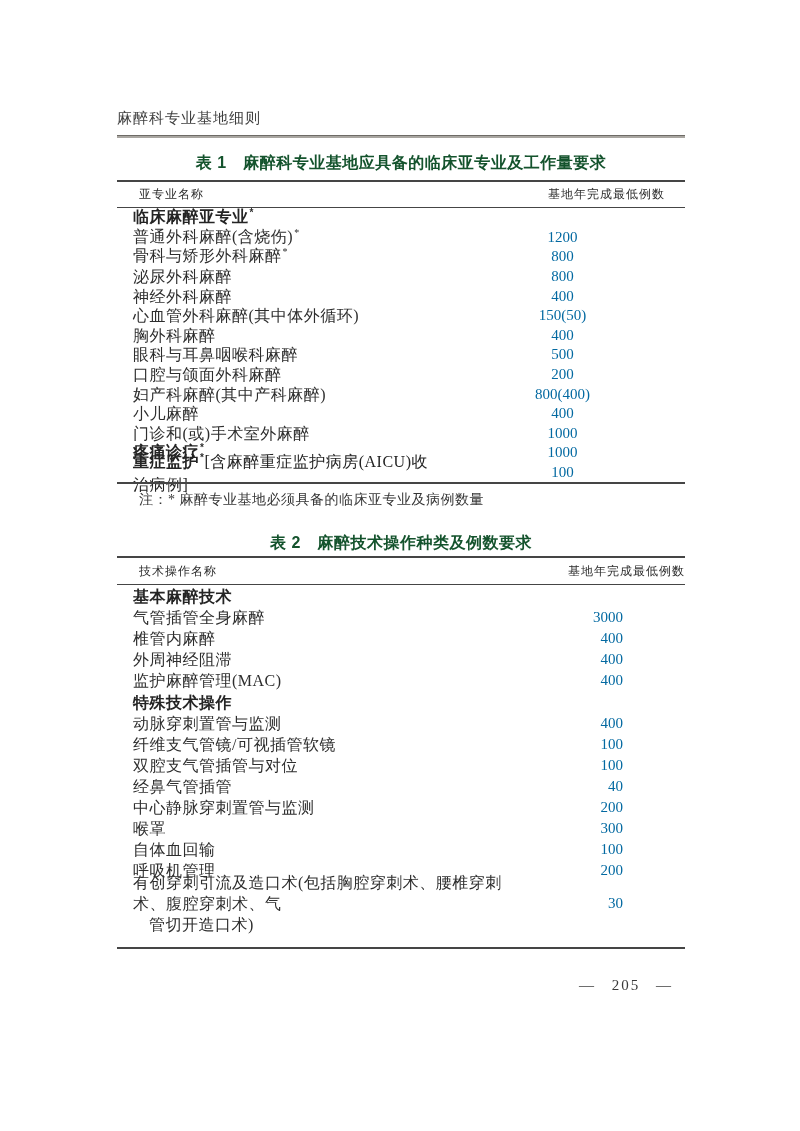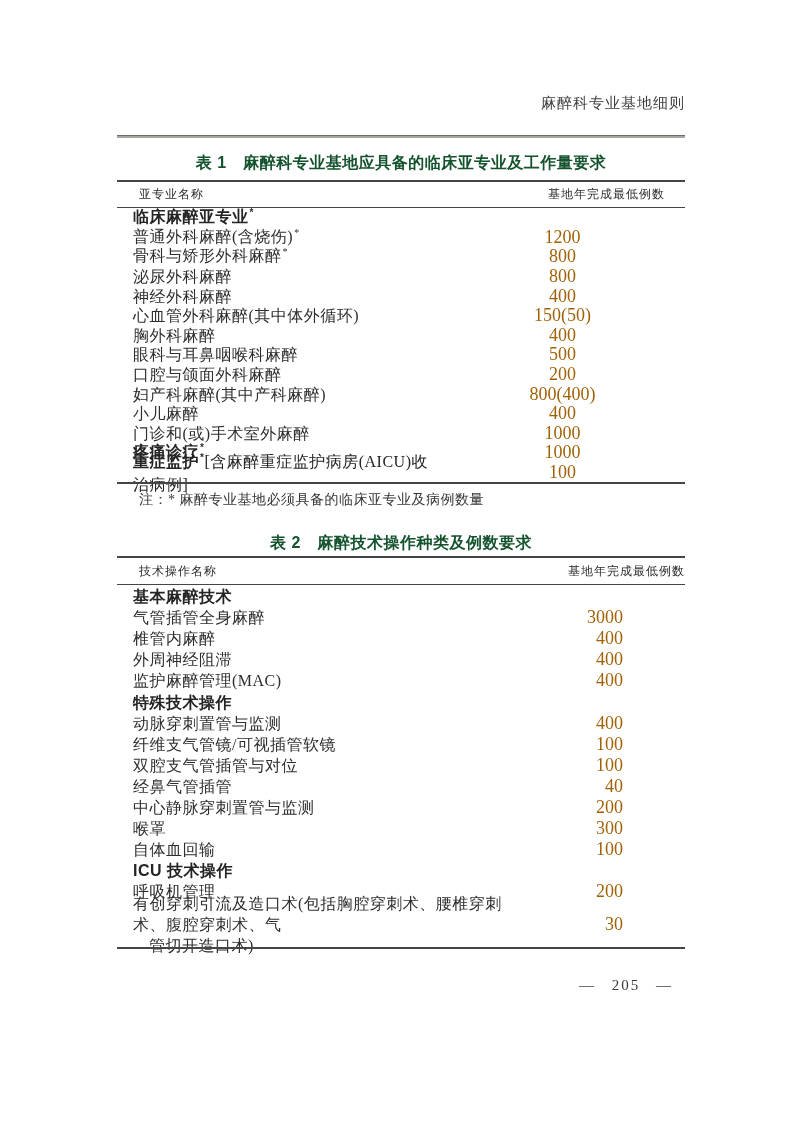--- a/index.html
+++ b/index.html
@@ -8,22 +8,22 @@
     position:relative;
     width:800px; height:1131px;
     background:#ffffff;
     font-family:"Liberation Serif","DejaVu Serif",serif;
     color:#2e2e2e;
     overflow:hidden;
   }
   .content { position:absolute; left:117px; width:568px; top:0; height:1131px; }
 
   .running-header {
-    position:absolute; top:94px; right:0; width:100%;
-    text-align:right; font-size:15px; letter-spacing:1px; color:#3f3f3f;
+    position:absolute; top:109px; right:0; width:100%;
+    font-size:15px; letter-spacing:1px; color:#3f3f3f;
   }
   .header-rule {
     position:absolute; top:135px; left:0; width:100%;
     height:3px; background:#a9a6a1; border-top:1px solid #6e6b66;
   }
 
   .tbl-title {
     position:absolute; left:0; width:100%; text-align:center;
     font-family:"Liberation Sans","DejaVu Sans",sans-serif;
     font-weight:bold; font-size:16px; color:#14532d; letter-spacing:0.5px;
@@ -63,21 +63,21 @@
 
   .cell-label { flex:1; font-size:16px; letter-spacing:0.5px; line-height:21px;padding-left:16px; }
   .t1-row .cell-label.indent { padding-left:16px; }
   .row.section .cell-label {
     font-family:"Liberation Sans","DejaVu Sans",sans-serif;
     font-weight:bold; color:#242424;
   }
   .label-suffix { font-family:"Liberation Serif","DejaVu Serif",serif; font-weight:normal; }
   .sup { font-size:10px; position:relative; top:-6px; margin-left:1px; color:#2e2e2e; }
 
-  .cell-value { font-size:18px; color:#a16207; }
+  .cell-value { font-size:15px; color:#0369a1; }
   .t1-row .cell-value { width:245px; text-align:center; }
   .t2-row .cell-value { width:160px; text-align:right; padding-right:62px; }
 
   .line2 { display:block; padding-left:16px; }
 
   .note {
     position:absolute; top:491px; left:22px;
     font-size:14px; color:#353535; letter-spacing:0.5px;
   }
 
@@ -217,24 +217,20 @@
           <div class="cell-value">200</div>
         </div>
         <div class="row t2-row">
           <div class="cell-label"><span>喉罩</span></div>
           <div class="cell-value">300</div>
         </div>
         <div class="row t2-row">
           <div class="cell-label"><span>自体血回输</span></div>
           <div class="cell-value">100</div>
         </div>
-        <div class="row t2-row section">
-          <div class="cell-label"><span>ICU 技术操作</span></div>
-          <div class="cell-value"></div>
-        </div>
         <div class="row t2-row">
           <div class="cell-label"><span>呼吸机管理</span></div>
           <div class="cell-value">200</div>
         </div>
         <div class="row t2-row wrap">
           <div class="cell-label"><span>有创穿刺引流及造口术(包括胸腔穿刺术、腰椎穿刺术、腹腔穿刺术、气</span><span class="line2">管切开造口术)</span></div>
           <div class="cell-value">30</div>
         </div>
       </div>
     <div class="rule" id="t2-rule-bottom"></div>

